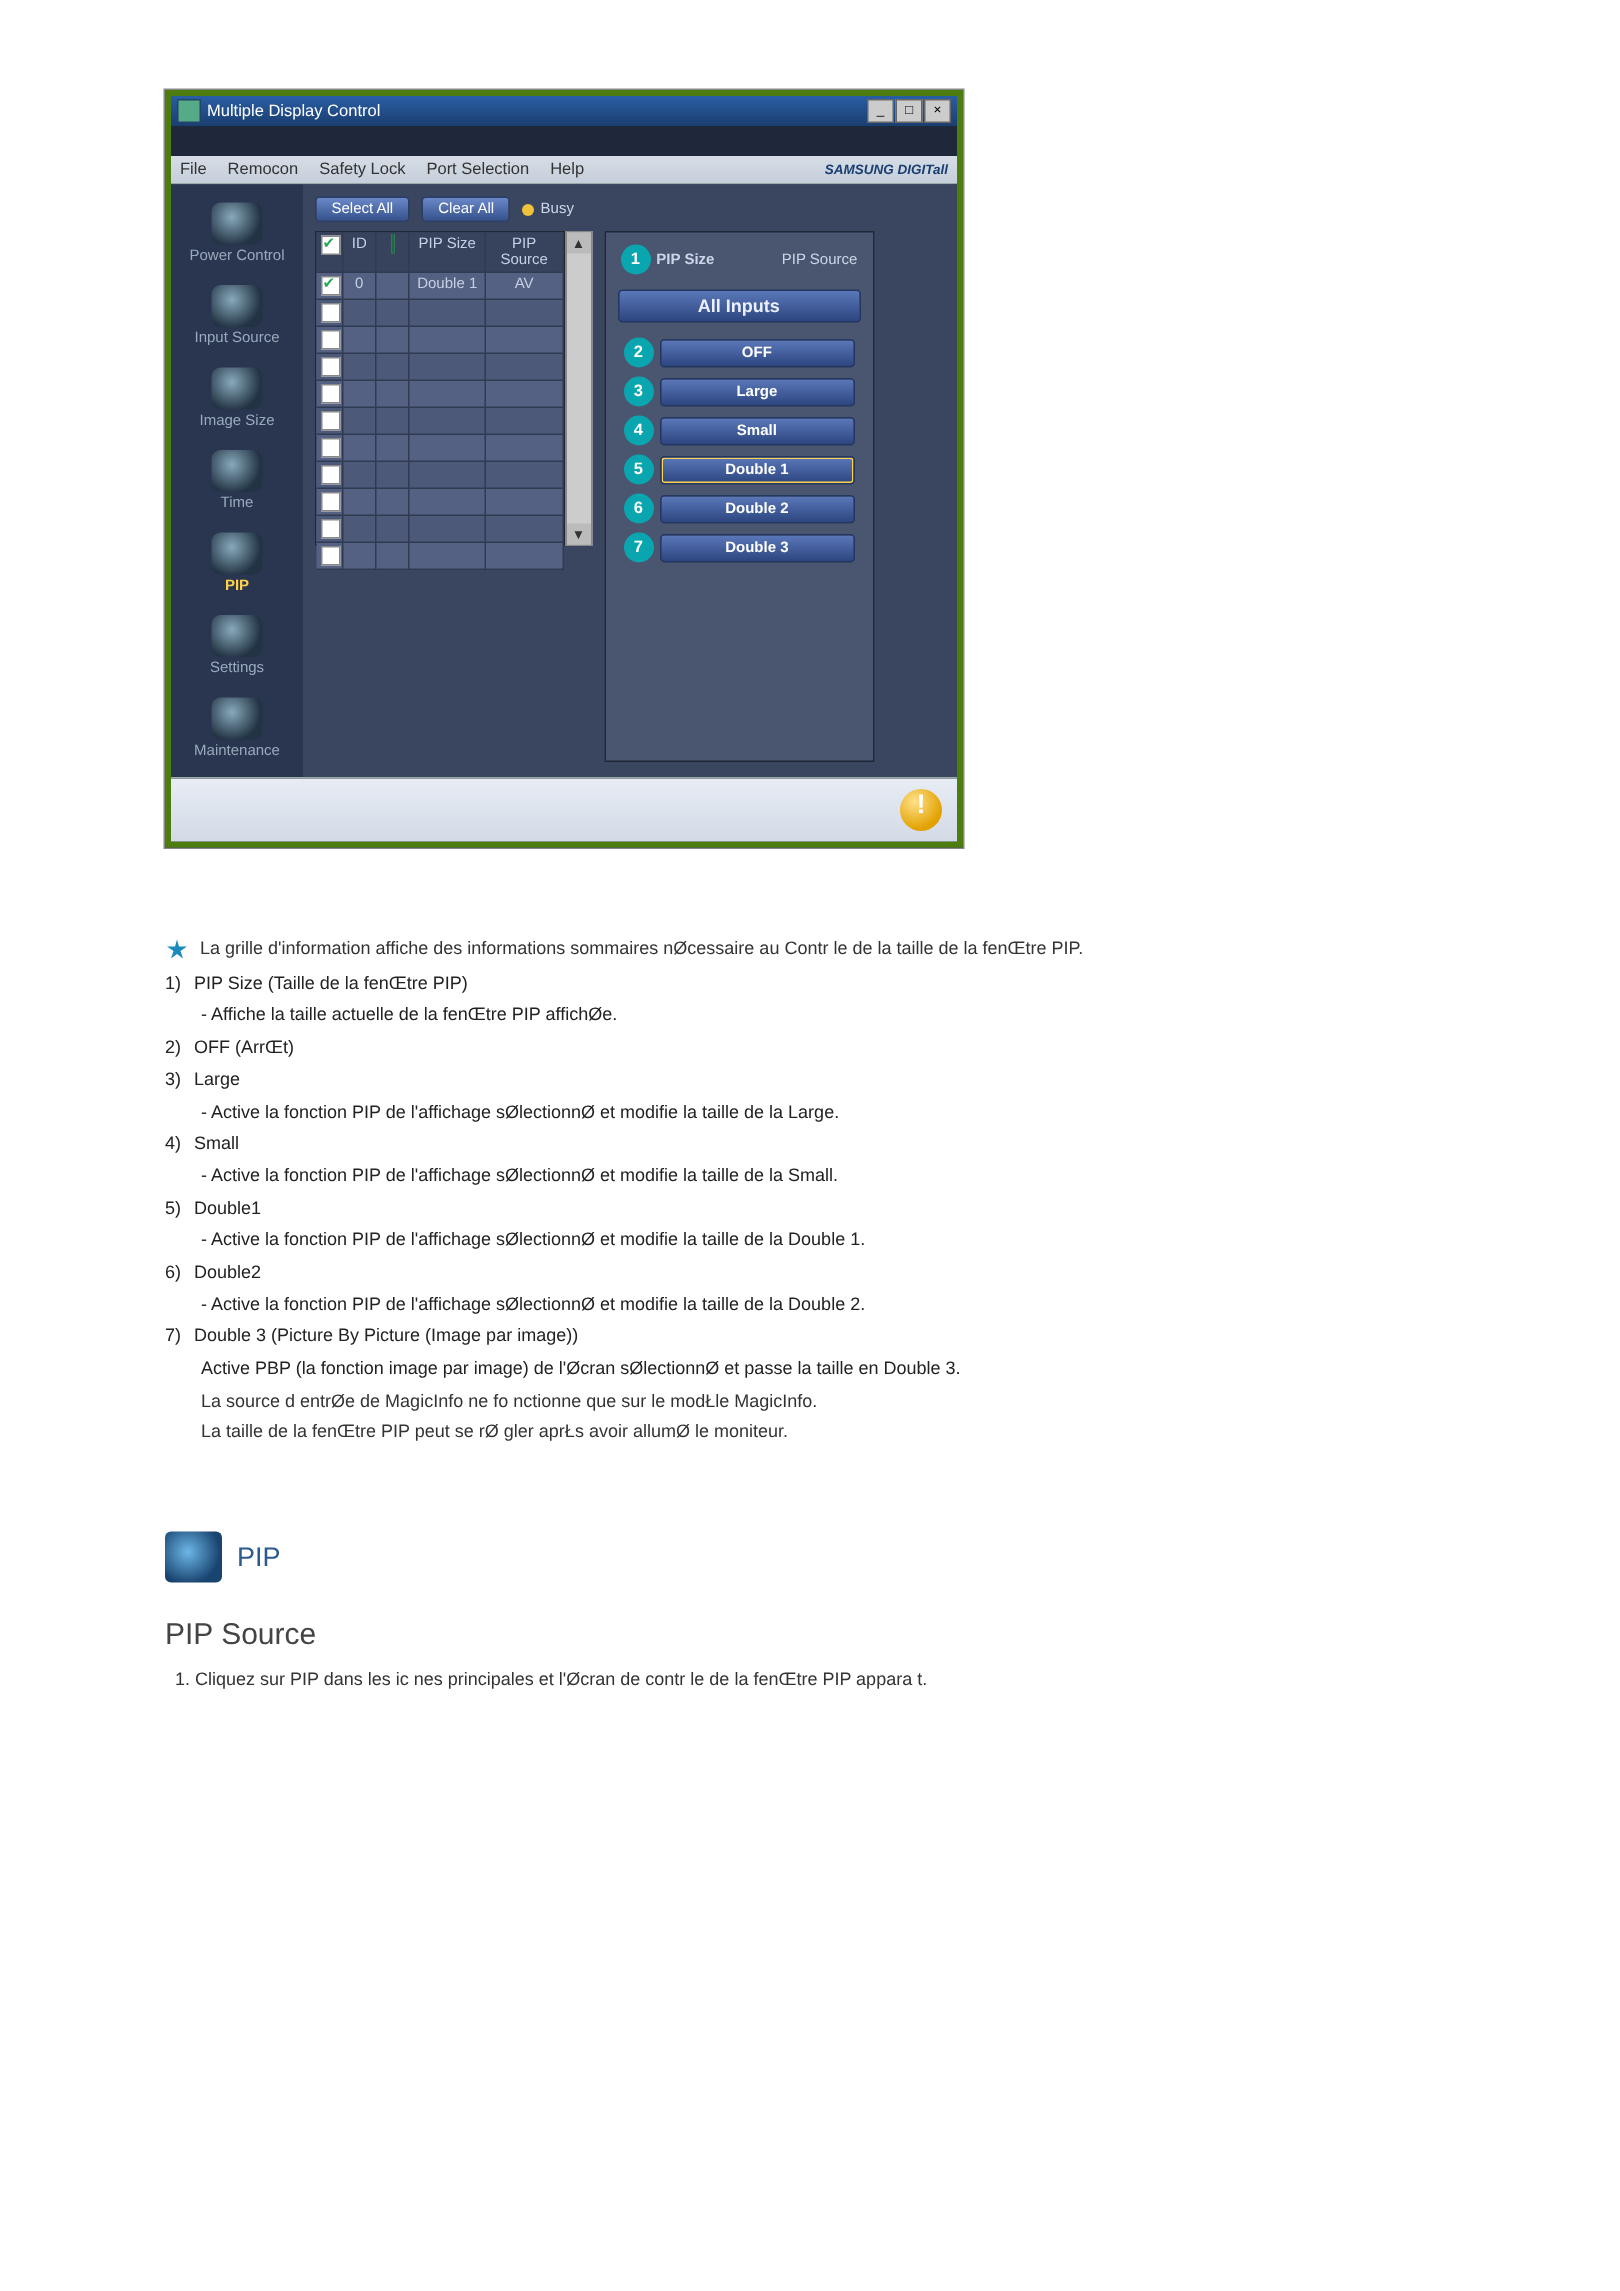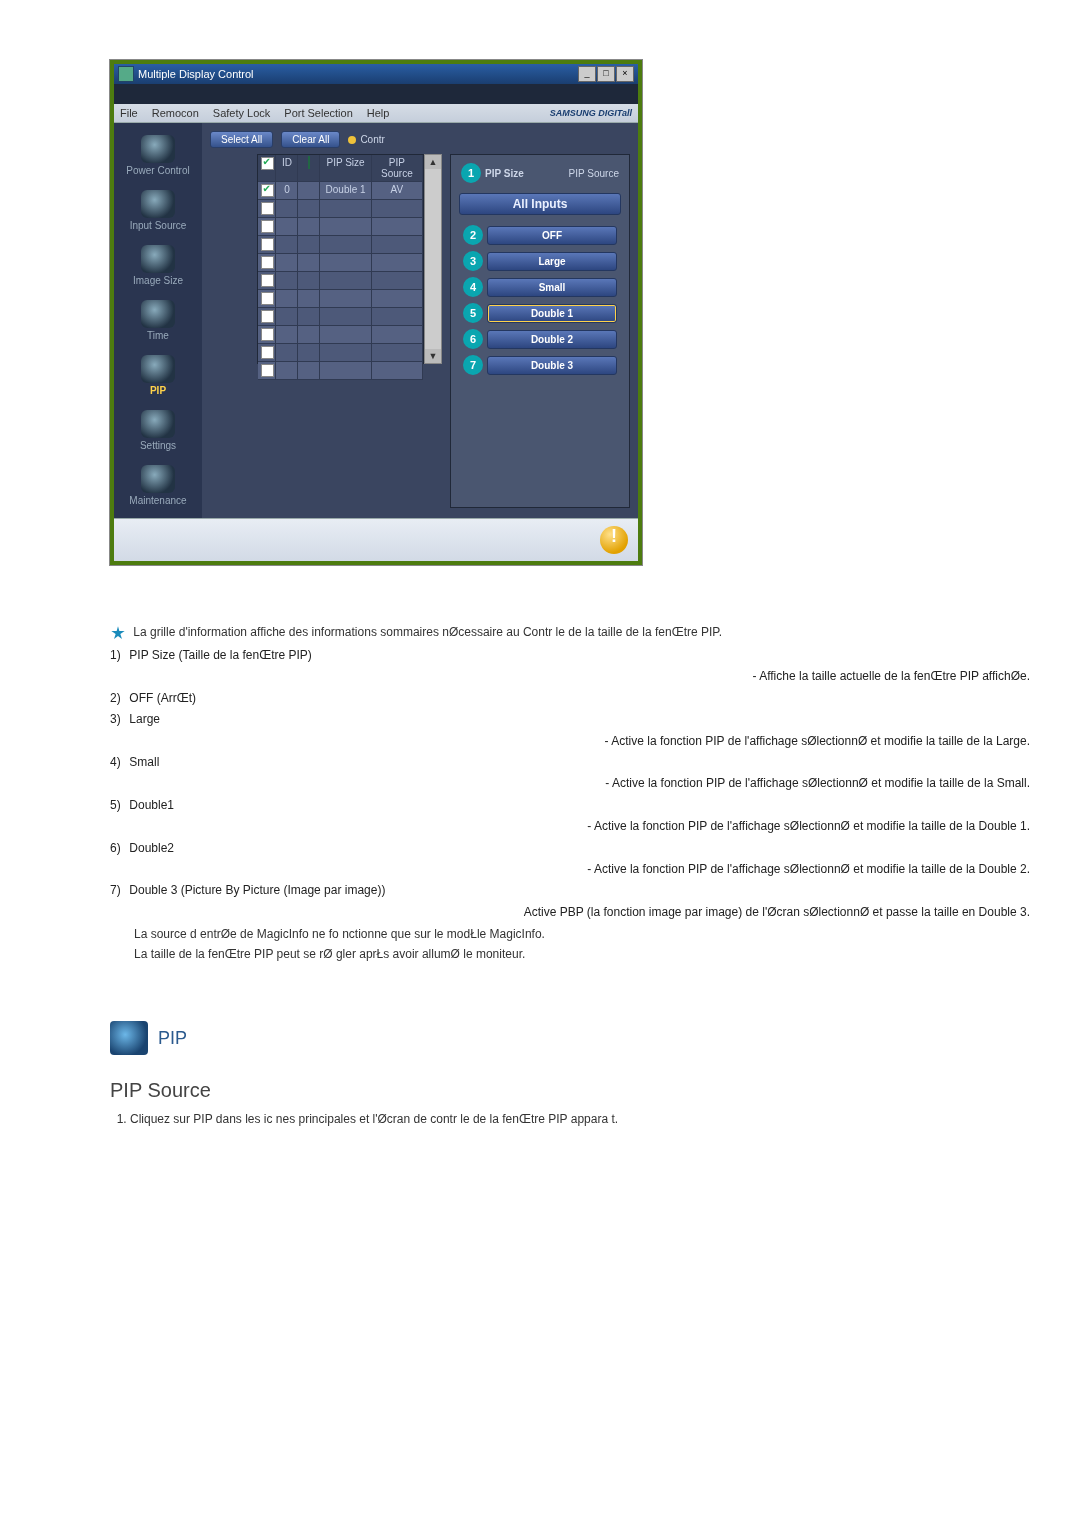--- a/index.html
+++ b/index.html
@@ -84,21 +84,21 @@
     margin-bottom:6px;
   }
   .tbtn {
     background:linear-gradient(#6a88c8,#35528c);
     color:#fff; font-size:10px; padding:2px 10px;
     border:1px solid #2a3e66; border-radius:3px;
   }
   .busy { display:flex; align-items:center; gap:4px; color:#cdd6e8; font-size:10px; }
   .busy-dot { width:8px;height:8px;border-radius:50%;background:#efc23a; }
 
-  .content-row { display:flex; gap:8px; flex:1;justify-content:flex-end; }
+  .content-row { display:flex; gap:8px; flex:1; }
 
   .grid-wrap {
     flex:1;
     background:#4a5670;
     border:1px solid #202838;
   }
   .grid-head, .grid-row {
     display:flex;
     font-size:10px;
     color:#c6d0e5;
@@ -172,21 +172,21 @@
   .star {
     display:inline-flex;align-items:center;margin-right:4px;
     color:#1a8bbb;font-size:16px;vertical-align:middle;
     position:relative;
   }
   .star svg{width:16px;height:16px;}
   p.lead {margin:0 0 6px 0; font-size:12px;}
   .num-list { margin:0; padding:0; font-size:12px; color:#222; line-height:1.45;}
   .num-item { margin:0 0 4px 0; }
   .num-item .num {display:inline-block; width:16px; }
-  .sub { margin:0 0 4px 24px;text-align:right; }
+  .sub { margin:0 0 4px 24px; }
   .note-list { margin:6px 0 0 24px; }
   .note-list p { margin:0 0 6px 0; }
 
   
   .pip-header { display:flex; align-items:center; gap:10px; margin:60px 0 24px 0;}
   .pip-ico {
     width:38px;height:34px;border-radius:4px;
     background:radial-gradient(circle at 40% 40%, #6cb7e8, #1a4470 70%);
   }
   .pip-title { font-size:18px; color:#2b5a8e; }
@@ -248,21 +248,21 @@
           <div class="lbl">Maintenance</div>
         </div>
     </div>
 
     <div class="main-pane">
       <div class="toolbar">
         <span class="tbtn">Select All</span>
         <span class="tbtn">Clear All</span>
         <span class="busy">
             <span class="busy-dot"></span>
-            <span>Contr</span>
+            <span>Busy</span>
           </span>
       </div>
 
       <div class="content-row">
         <div class="grid-and-scroll">
           <div class="grid-wrap">
             <div class="grid-head">
               <div class="gc gc1">
                   <span class="cbc"></span>
                 </div>

